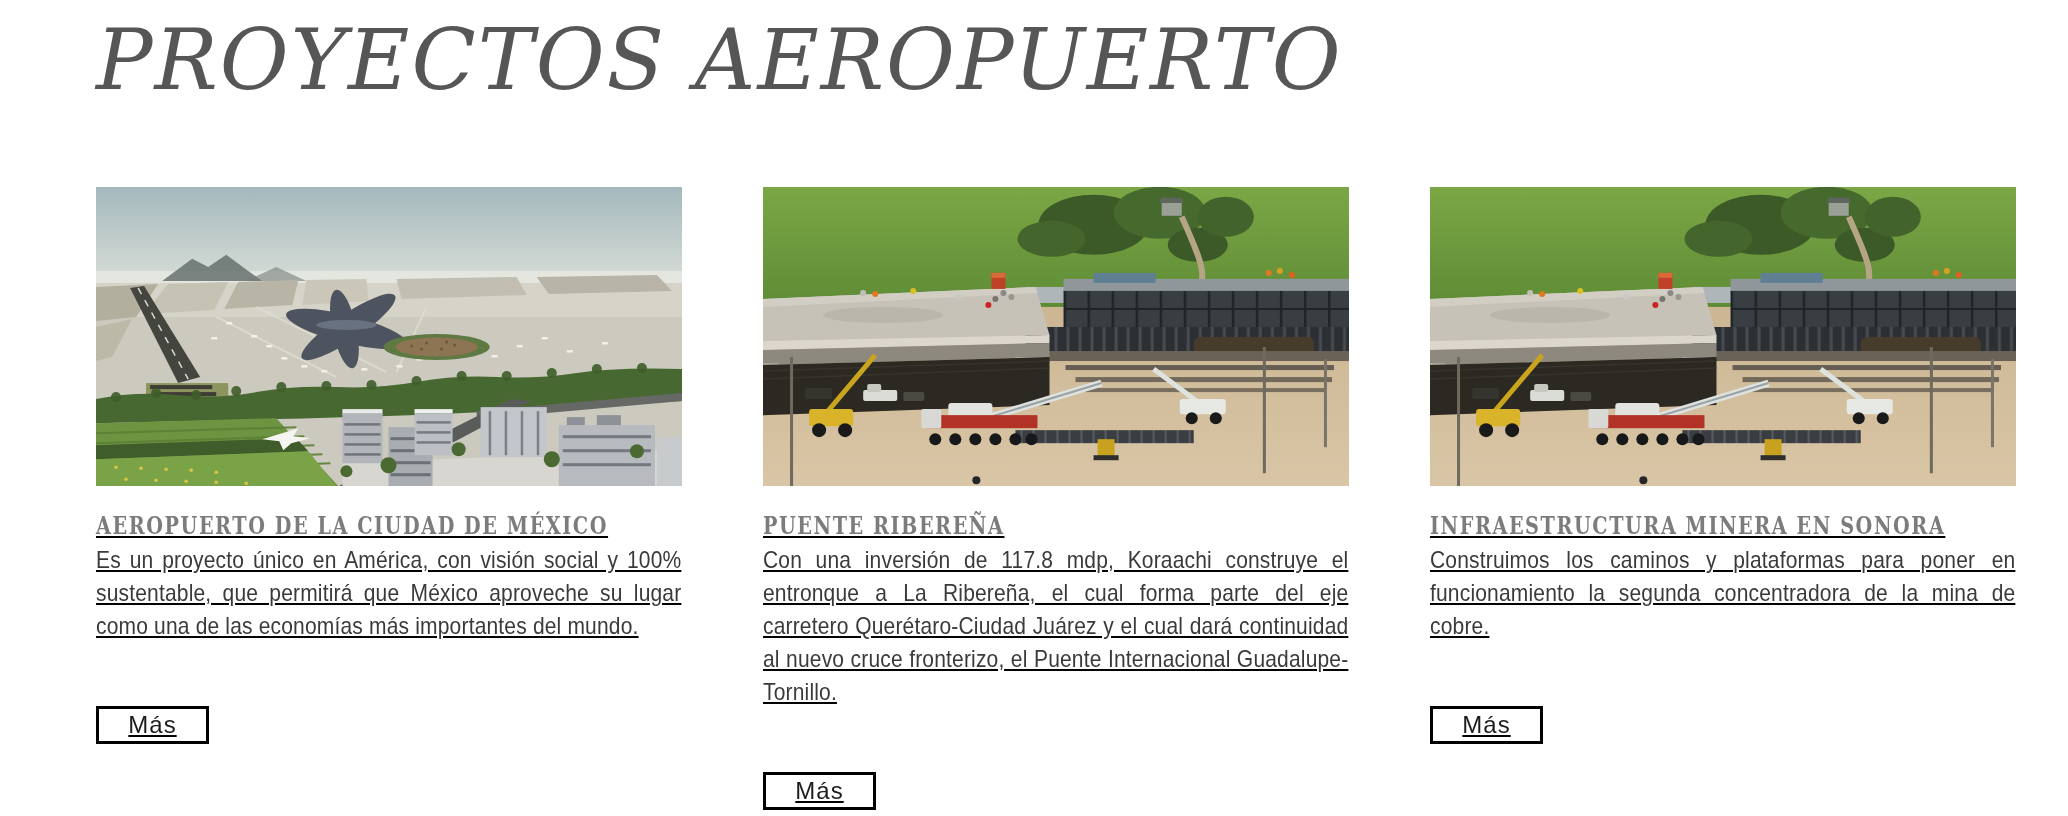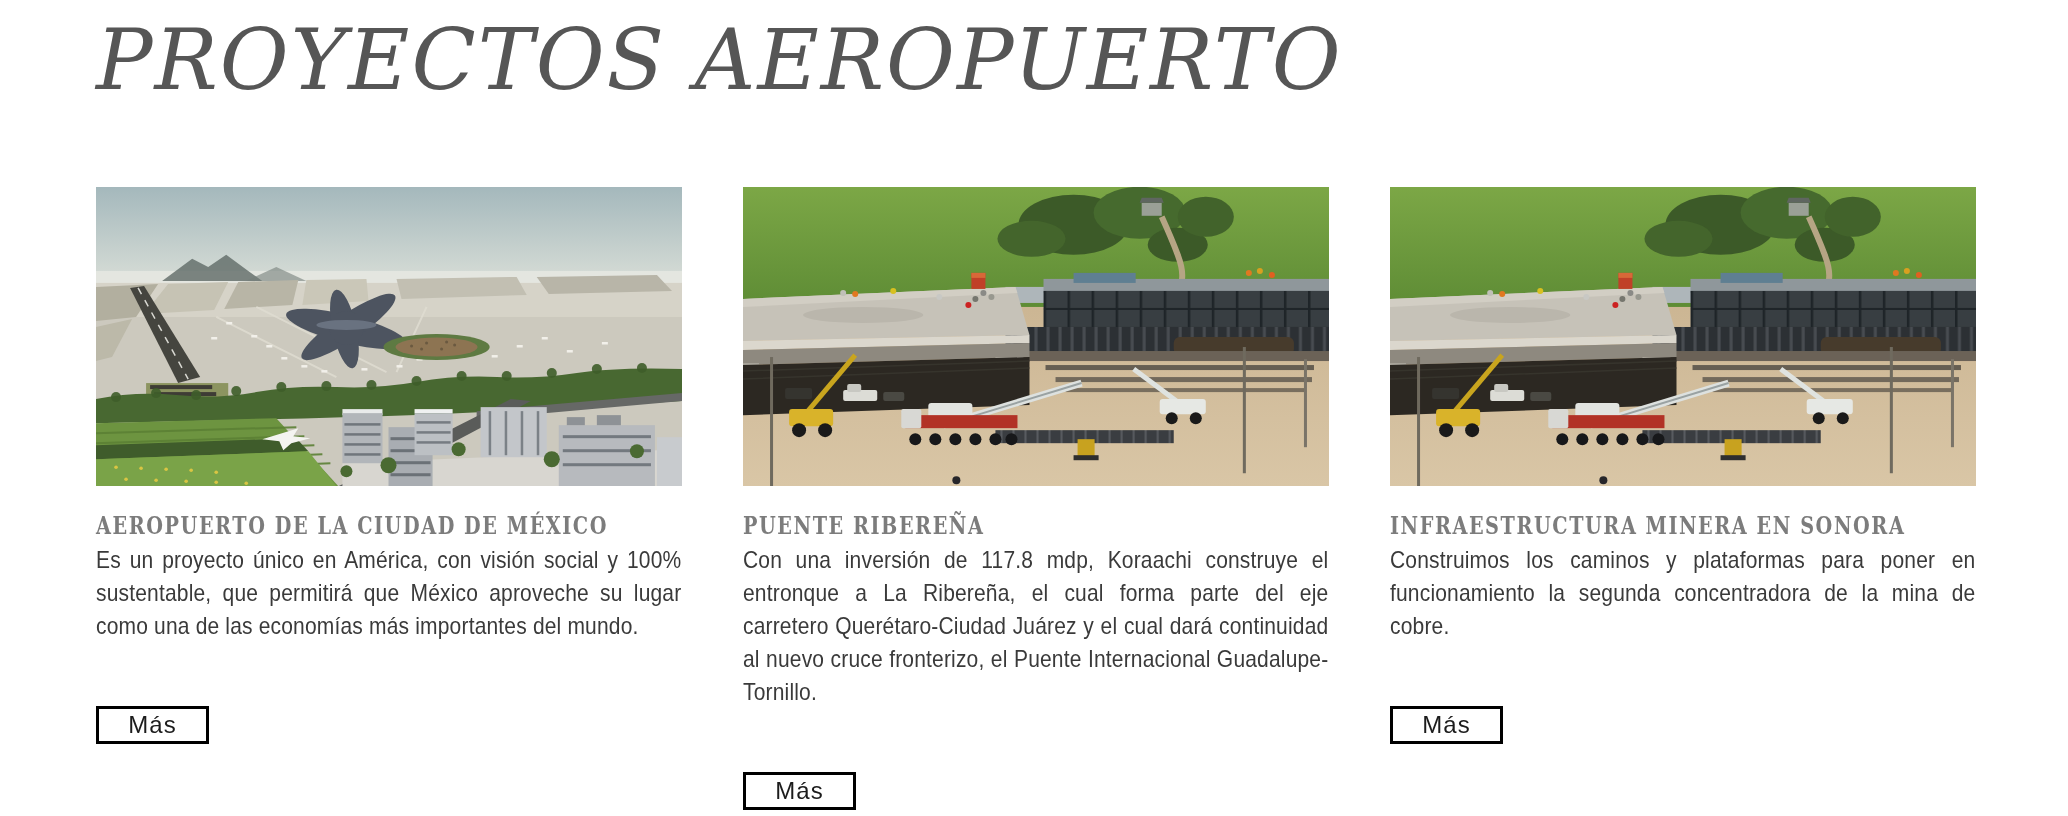--- a/index.html
+++ b/index.html
@@ -3,21 +3,21 @@
 <meta charset="utf-8">
 <style>
   html,body{margin:0;padding:0;background:#ffffff;}
   body{width:2068px;height:816px;font-family:"Liberation Sans",sans-serif;}
   .page{position:relative;width:2068px;height:816px;overflow:hidden;background:#ffffff;}
   .heading{
     position:absolute;left:96px;top:10px;margin:0;
     font-family:"DejaVu Serif",serif;font-style:italic;font-weight:400;
     font-size:84px;line-height:100px;letter-spacing:2px;color:#565656;white-space:nowrap;
   }
-  .grid{position:absolute;left:96px;top:187px;display:flex;gap:61px;}
+  .grid{position:absolute;left:96px;top:187px;display:flex;gap:81px;text-decoration:underline;}
   .card{width:586px;}
   .img-wrap{width:586px;height:299px;overflow:hidden;background:#c9c6bb;}
   .img-wrap svg{display:block;width:100%;height:100%;}
   .card-title{
     margin:22px 0 0 0;font-family:"DejaVu Serif",serif;font-weight:700;
     font-size:25px;line-height:35px;letter-spacing:2px;color:#7c7c7c;
     white-space:nowrap;width:760px;transform:scaleX(0.77);transform-origin:0 50%;
   }
   .card-body{
     margin:0;width:669px;transform:scaleX(0.875);transform-origin:0 0;

